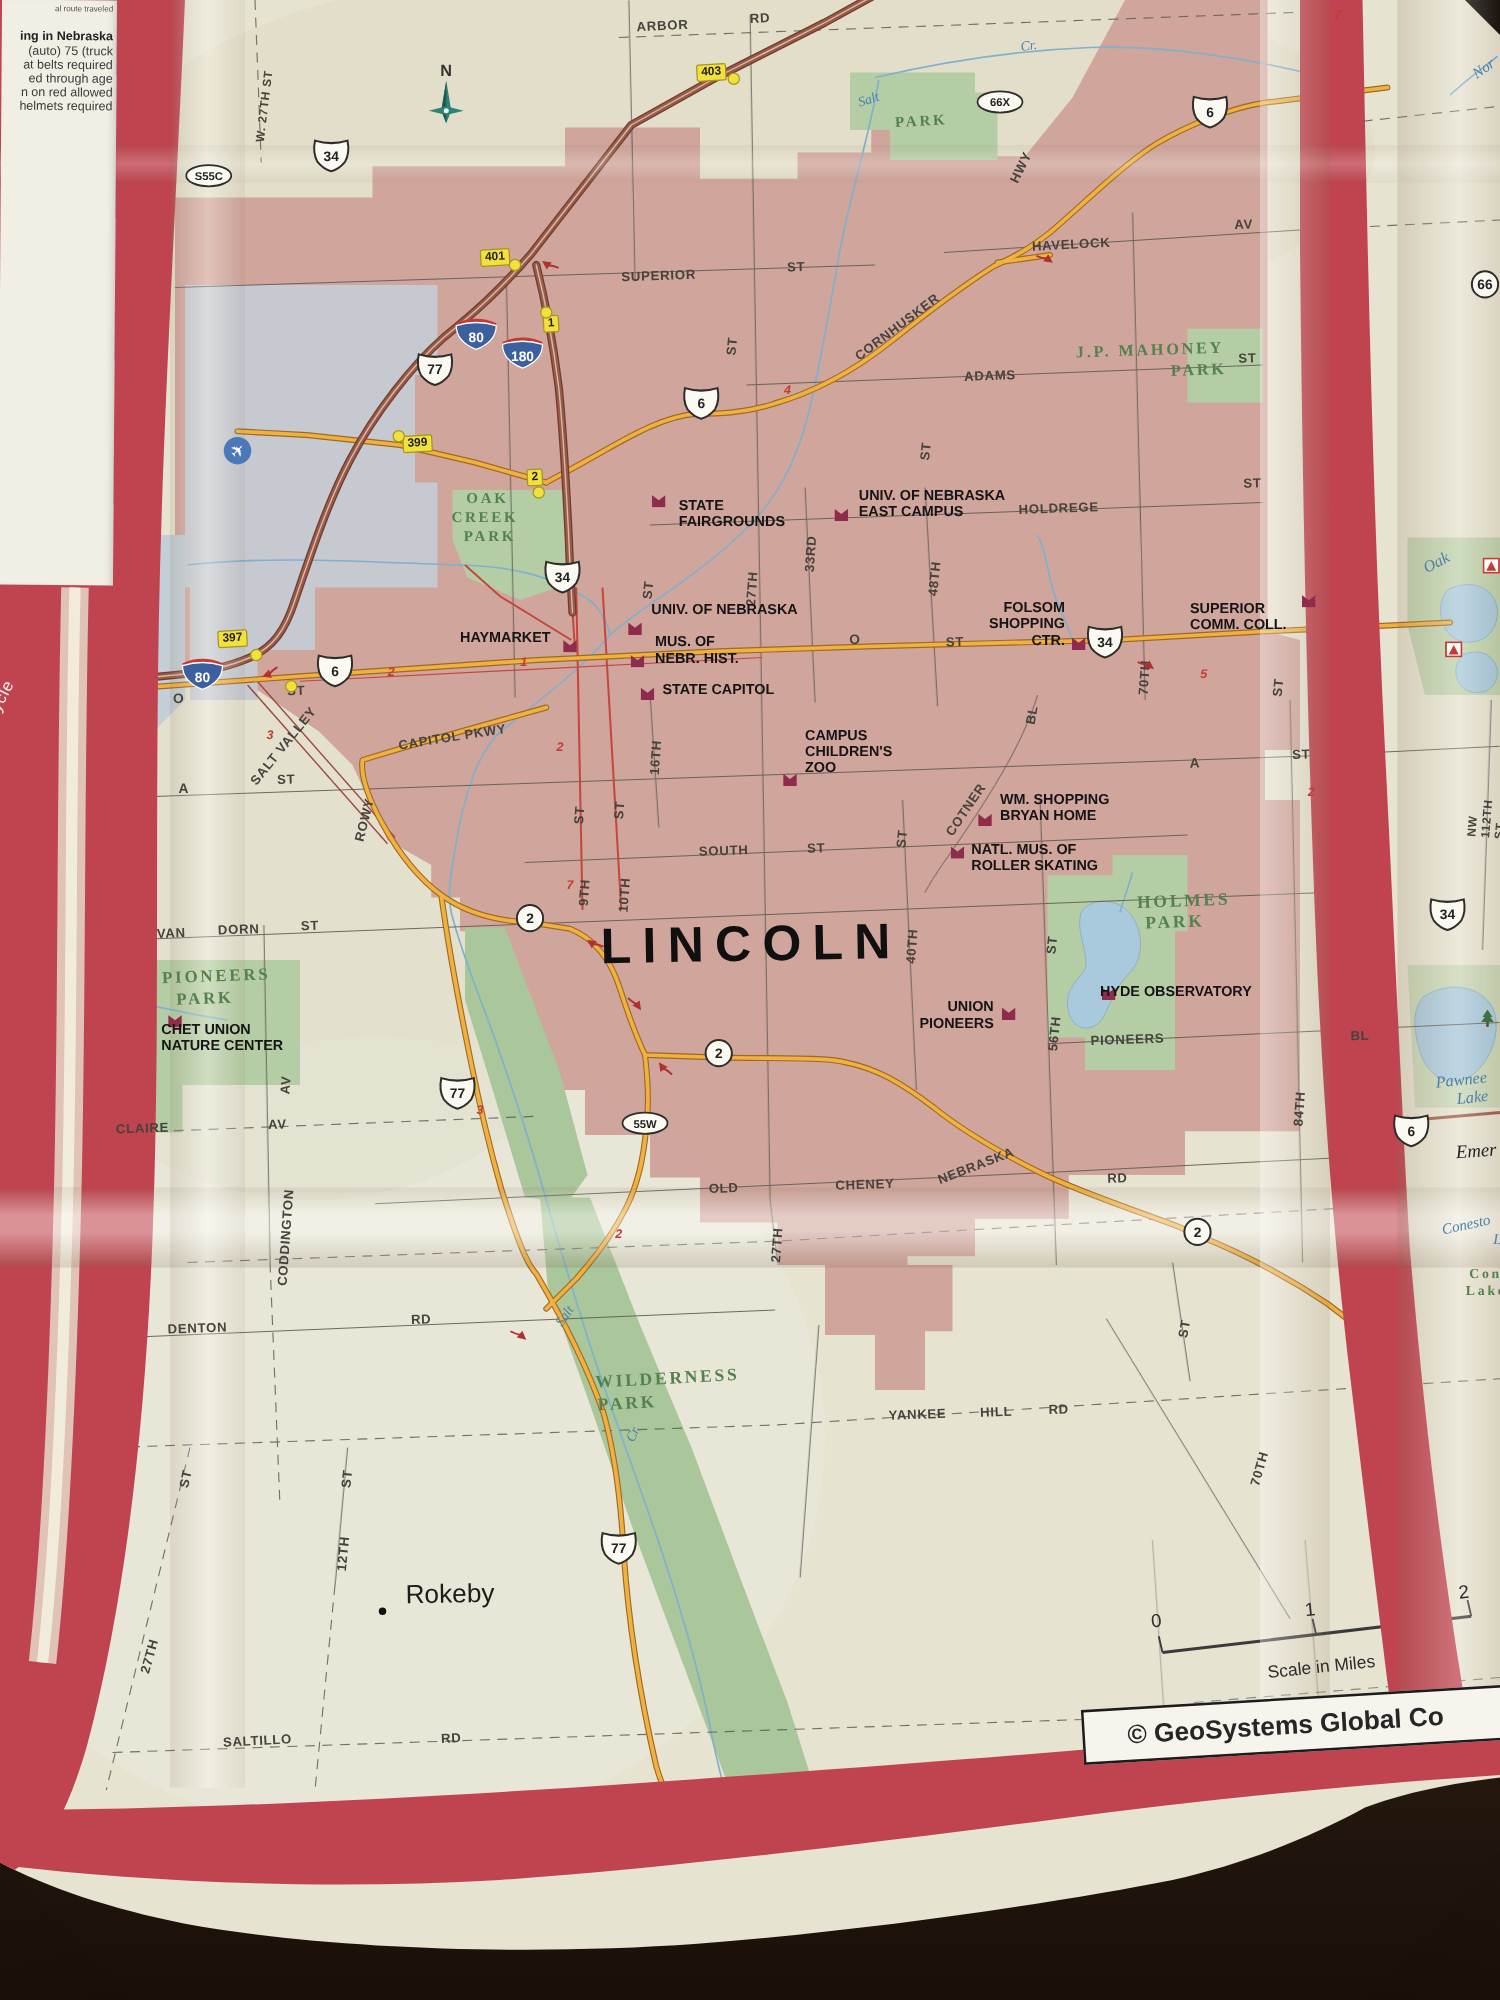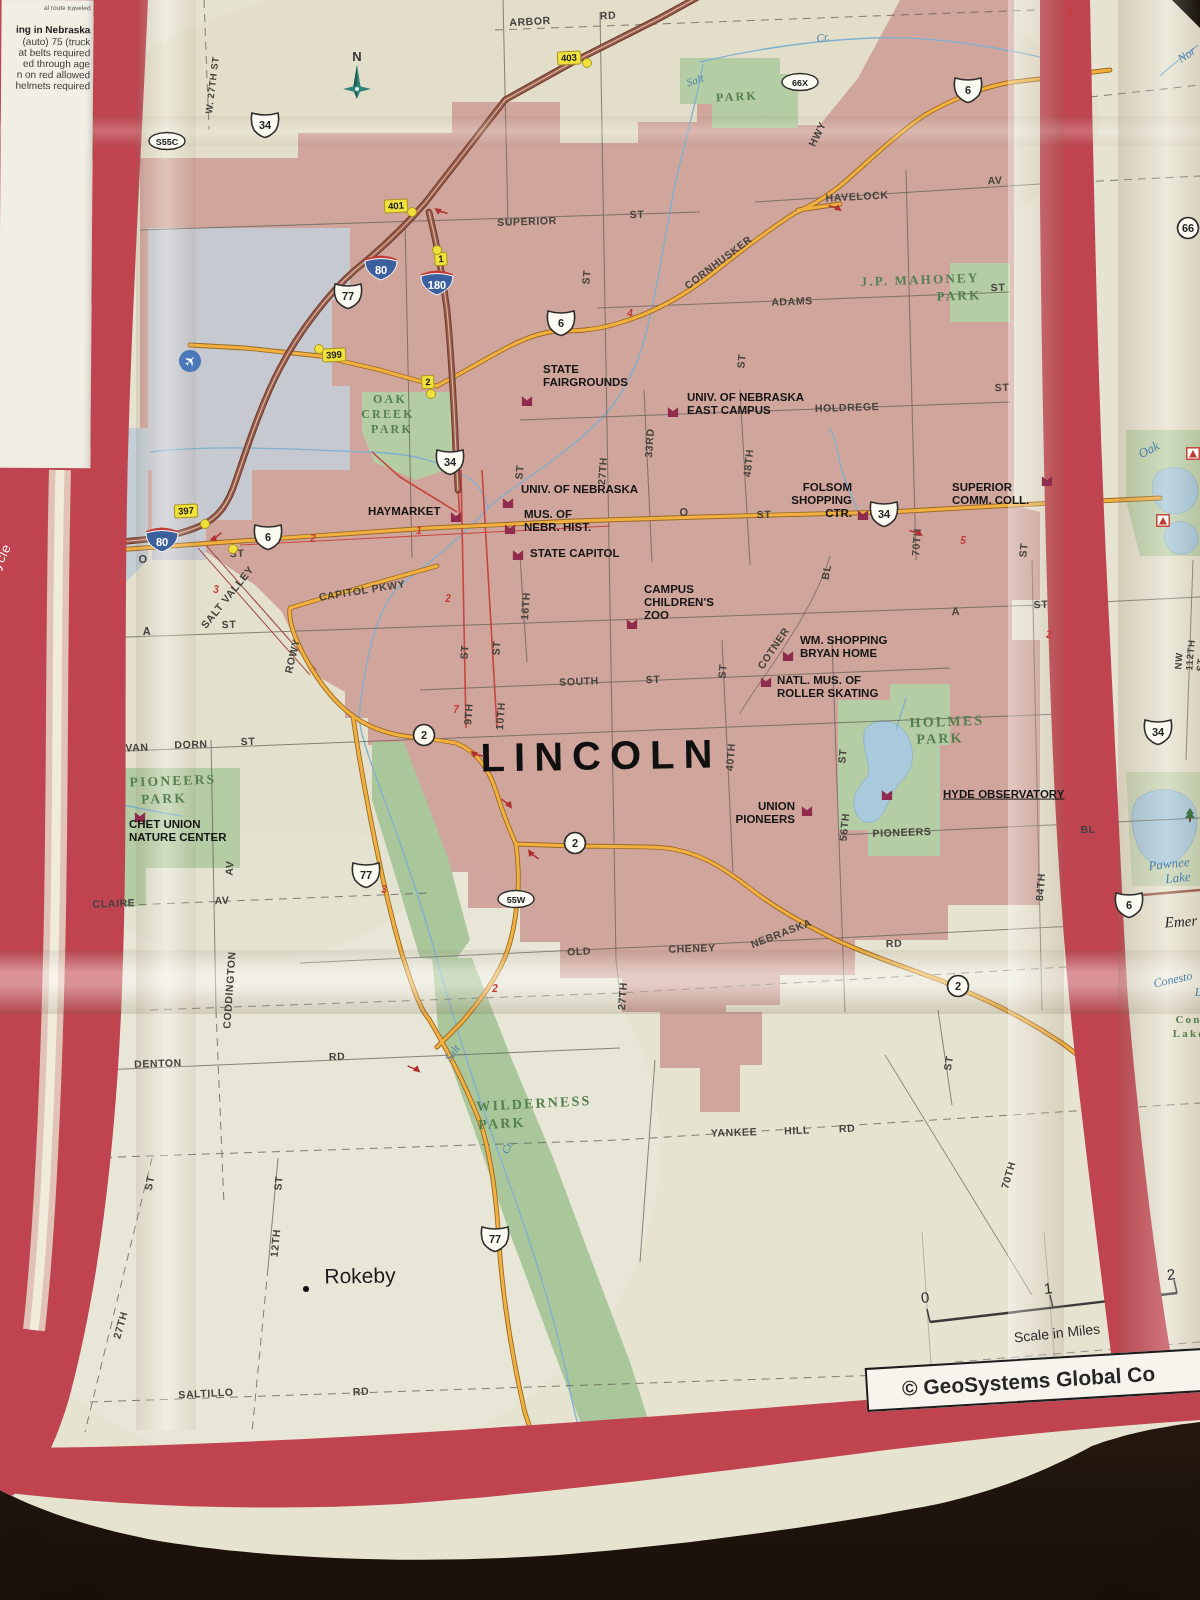--- a/index.html
+++ b/index.html
@@ -338,21 +338,21 @@
       <span class="lbl rednum" style="left: 384px; top: 889px; transform: translate(-50%, -50%) rotate(0deg);">3</span>
       <span class="lbl rednum" style="left: 448px; top: 598px; transform: translate(-50%, -50%) rotate(0deg);">2</span>
       <span class="lbl rednum" style="left: 495px; top: 988px; transform: translate(-50%, -50%) rotate(0deg);">2</span>
       <span class="lbl rednum" style="left: 1070px; top: 13px; transform: translate(-50%, -50%) rotate(0deg);">7</span>
       <span class="lbl rednum" style="left: 1049px; top: 634px; transform: translate(-50%, -50%) rotate(0deg);">2</span>
       <span class="lbl city" style="left: 601px; top: 756px; transform: translate(-50%, -50%) rotate(-1deg);">LINCOLN</span>
       <span class="lbl town" style="left: 360px; top: 1276px; transform: translate(-50%, -50%) rotate(-1deg);">Rokeby</span>
       <span class="lbl" style="left: 306px; top: 1289px; transform: translate(-50%, -50%) rotate(0deg); width: 6px; height: 6px; background: rgb(17, 17, 17); border-radius: 50%;"></span>
       <span class="lbl emer" style="left: 1181px; top: 922px; transform: translate(-50%, -50%) rotate(-4deg);">Emer</span>
       <div class="poi-marker" style="left: 527px; top: 401px;"></div>
-      <div class="poi-text" style="left: 543px; top: 376px; transform: translate(0px, -50%); text-align: left;">STATE
+      <div class="poi-text" style="left: 543px; top: 412px; transform: translate(0px, -50%); text-align: left;">STATE
 FAIRGROUNDS</div>
       <div class="poi-marker" style="left: 673px; top: 412px;"></div>
       <div class="poi-text" style="left: 687px; top: 404px; transform: translate(0px, -50%); text-align: left;">UNIV. OF NEBRASKA
 EAST CAMPUS</div>
       <div class="poi-marker" style="left: 508px; top: 503px;"></div>
       <div class="poi-text" style="left: 521px; top: 489px; transform: translate(0px, -50%); text-align: left;">UNIV. OF NEBRASKA</div>
       <div class="poi-marker" style="left: 510px; top: 529px;"></div>
       <div class="poi-text" style="left: 524px; top: 521px; transform: translate(0px, -50%); text-align: left;">MUS. OF
 NEBR. HIST.</div>
       <div class="poi-marker" style="left: 863px; top: 515px;"></div>
@@ -373,30 +373,30 @@
       <div class="poi-marker" style="left: 788px; top: 656px;"></div>
       <div class="poi-text" style="left: 800px; top: 647px; transform: translate(0px, -50%); text-align: left;">WM. SHOPPING
 BRYAN HOME</div>
       <div class="poi-marker" style="left: 766px; top: 682px;"></div>
       <div class="poi-text" style="left: 777px; top: 687px; transform: translate(0px, -50%); text-align: left;">NATL. MUS. OF
 ROLLER SKATING</div>
       <div class="poi-marker" style="left: 807px; top: 811px;"></div>
       <div class="poi-text" style="left: 795px; top: 813px; transform: translate(-100%, -50%); text-align: right;">UNION
 PIONEERS</div>
       <div class="poi-marker" style="left: 887px; top: 795px;"></div>
-      <div class="poi-text" style="left: 943px; top: 794px; transform: translate(0px, -50%); text-align: center; text-decoration: underline;">HYDE OBSERVATORY</div>
+      <div class="poi-text" style="left: 880px; top: 794px; transform: translate(0px, -50%); text-align: center;">HYDE OBSERVATORY</div>
       <div class="poi-marker" style="left: 140px; top: 817px;"></div>
       <div class="poi-text" style="left: 129px; top: 831px; transform: translate(0px, -50%); text-align: left;">CHET UNION
 NATURE CENTER</div>
       <span class="shield" style="left: 381px; top: 268px; transform: translate(-50%, -50%) rotate(0deg);"><svg width="38" height="32" viewBox="0 0 38 32">
           <path d="M3,9 Q19,2 35,9 L35,13 Q19,7 3,13 Z" fill="#c23b35"></path>
           <path d="M3,11 Q19,6 35,11 C35,20 29,26 19,30 C9,26 3,20 3,11 Z" fill="#3c5f9e" stroke="#fff" stroke-width="1"></path>
           <text x="19" y="24" font-size="11" fill="#fff" font-family="Liberation Sans,sans-serif" font-weight="bold" text-anchor="middle">80</text>
         </svg></span>
-      <span class="shield" style="left: 437px; top: 283px; transform: translate(-50%, -50%) rotate(0deg); text-align: center;"><svg width="38" height="32" viewBox="0 0 38 32">
+      <span class="shield" style="left: 418px; top: 283px; transform: translate(-50%, -50%) rotate(0deg); text-align: center;"><svg width="38" height="32" viewBox="0 0 38 32">
           <path d="M3,9 Q19,2 35,9 L35,13 Q19,7 3,13 Z" fill="#c23b35"></path>
           <path d="M3,11 Q19,6 35,11 C35,20 29,26 19,30 C9,26 3,20 3,11 Z" fill="#3c5f9e" stroke="#fff" stroke-width="1"></path>
           <text x="19" y="24" font-size="11" fill="#fff" font-family="Liberation Sans,sans-serif" font-weight="bold" text-anchor="middle">180</text>
         </svg></span>
       <span class="shield" style="left: 162px; top: 540px; transform: translate(-50%, -50%) rotate(0deg);"><svg width="38" height="32" viewBox="0 0 38 32">
           <path d="M3,9 Q19,2 35,9 L35,13 Q19,7 3,13 Z" fill="#c23b35"></path>
           <path d="M3,11 Q19,6 35,11 C35,20 29,26 19,30 C9,26 3,20 3,11 Z" fill="#3c5f9e" stroke="#fff" stroke-width="1"></path>
           <text x="19" y="24" font-size="11" fill="#fff" font-family="Liberation Sans,sans-serif" font-weight="bold" text-anchor="middle">80</text>
         </svg></span>
       <span class="shield" style="left: 348px; top: 297px; transform: translate(-50%, -50%) rotate(0deg);"><svg width="34" height="30" viewBox="0 0 34 30">

